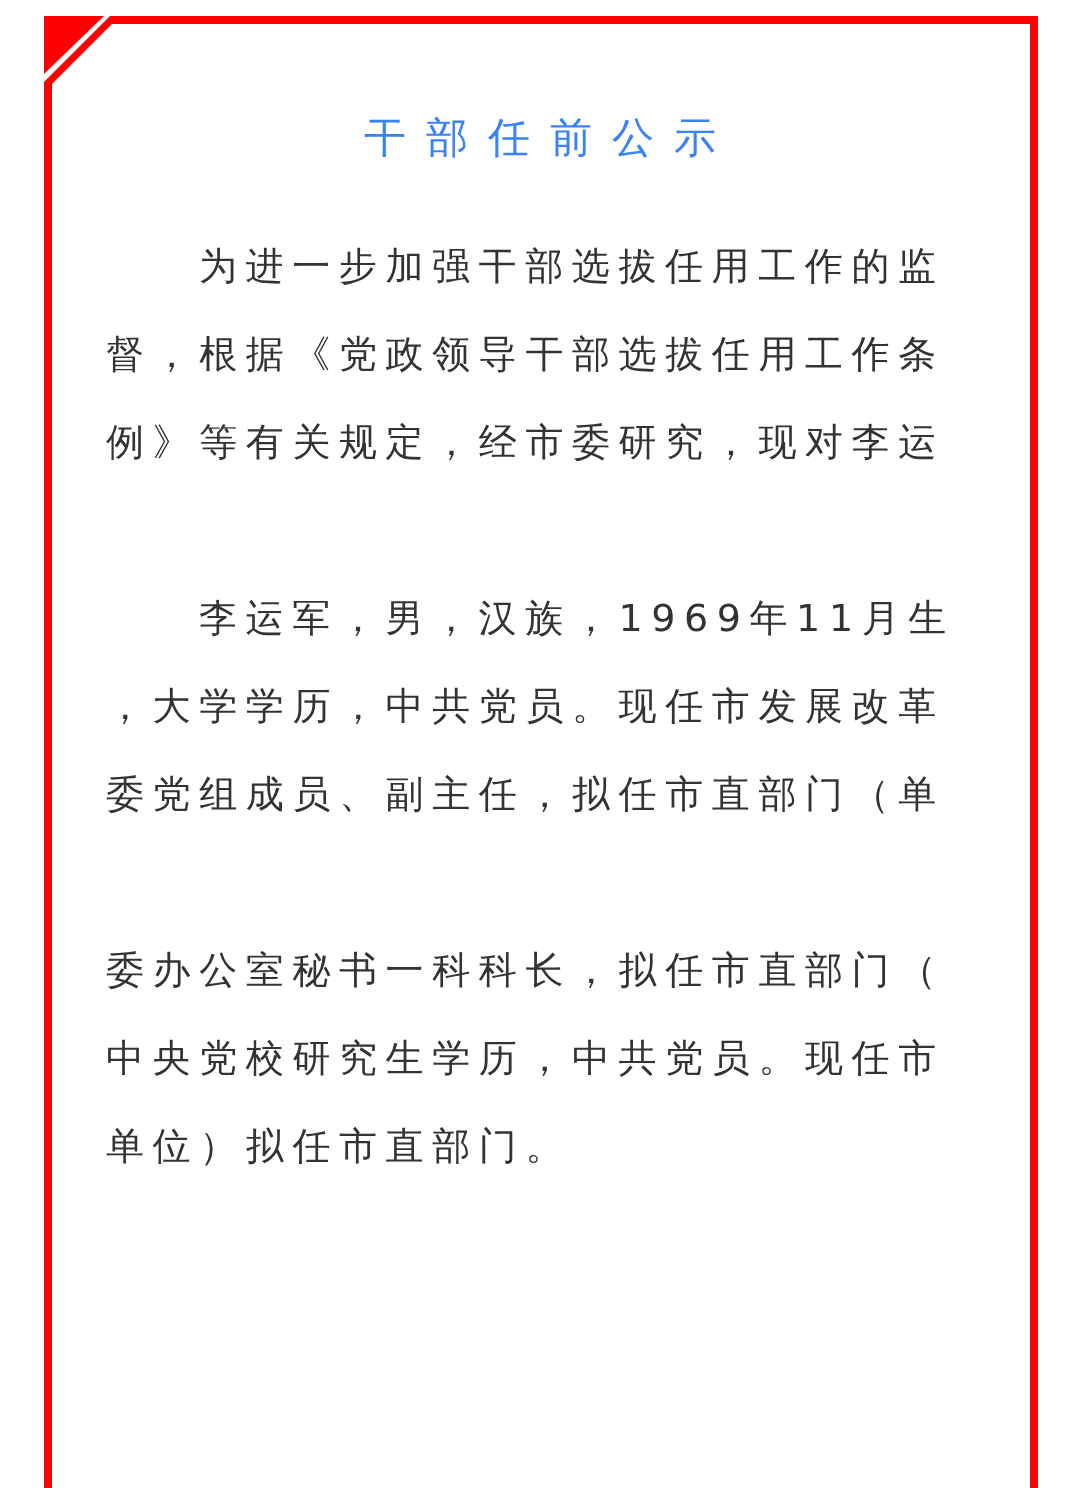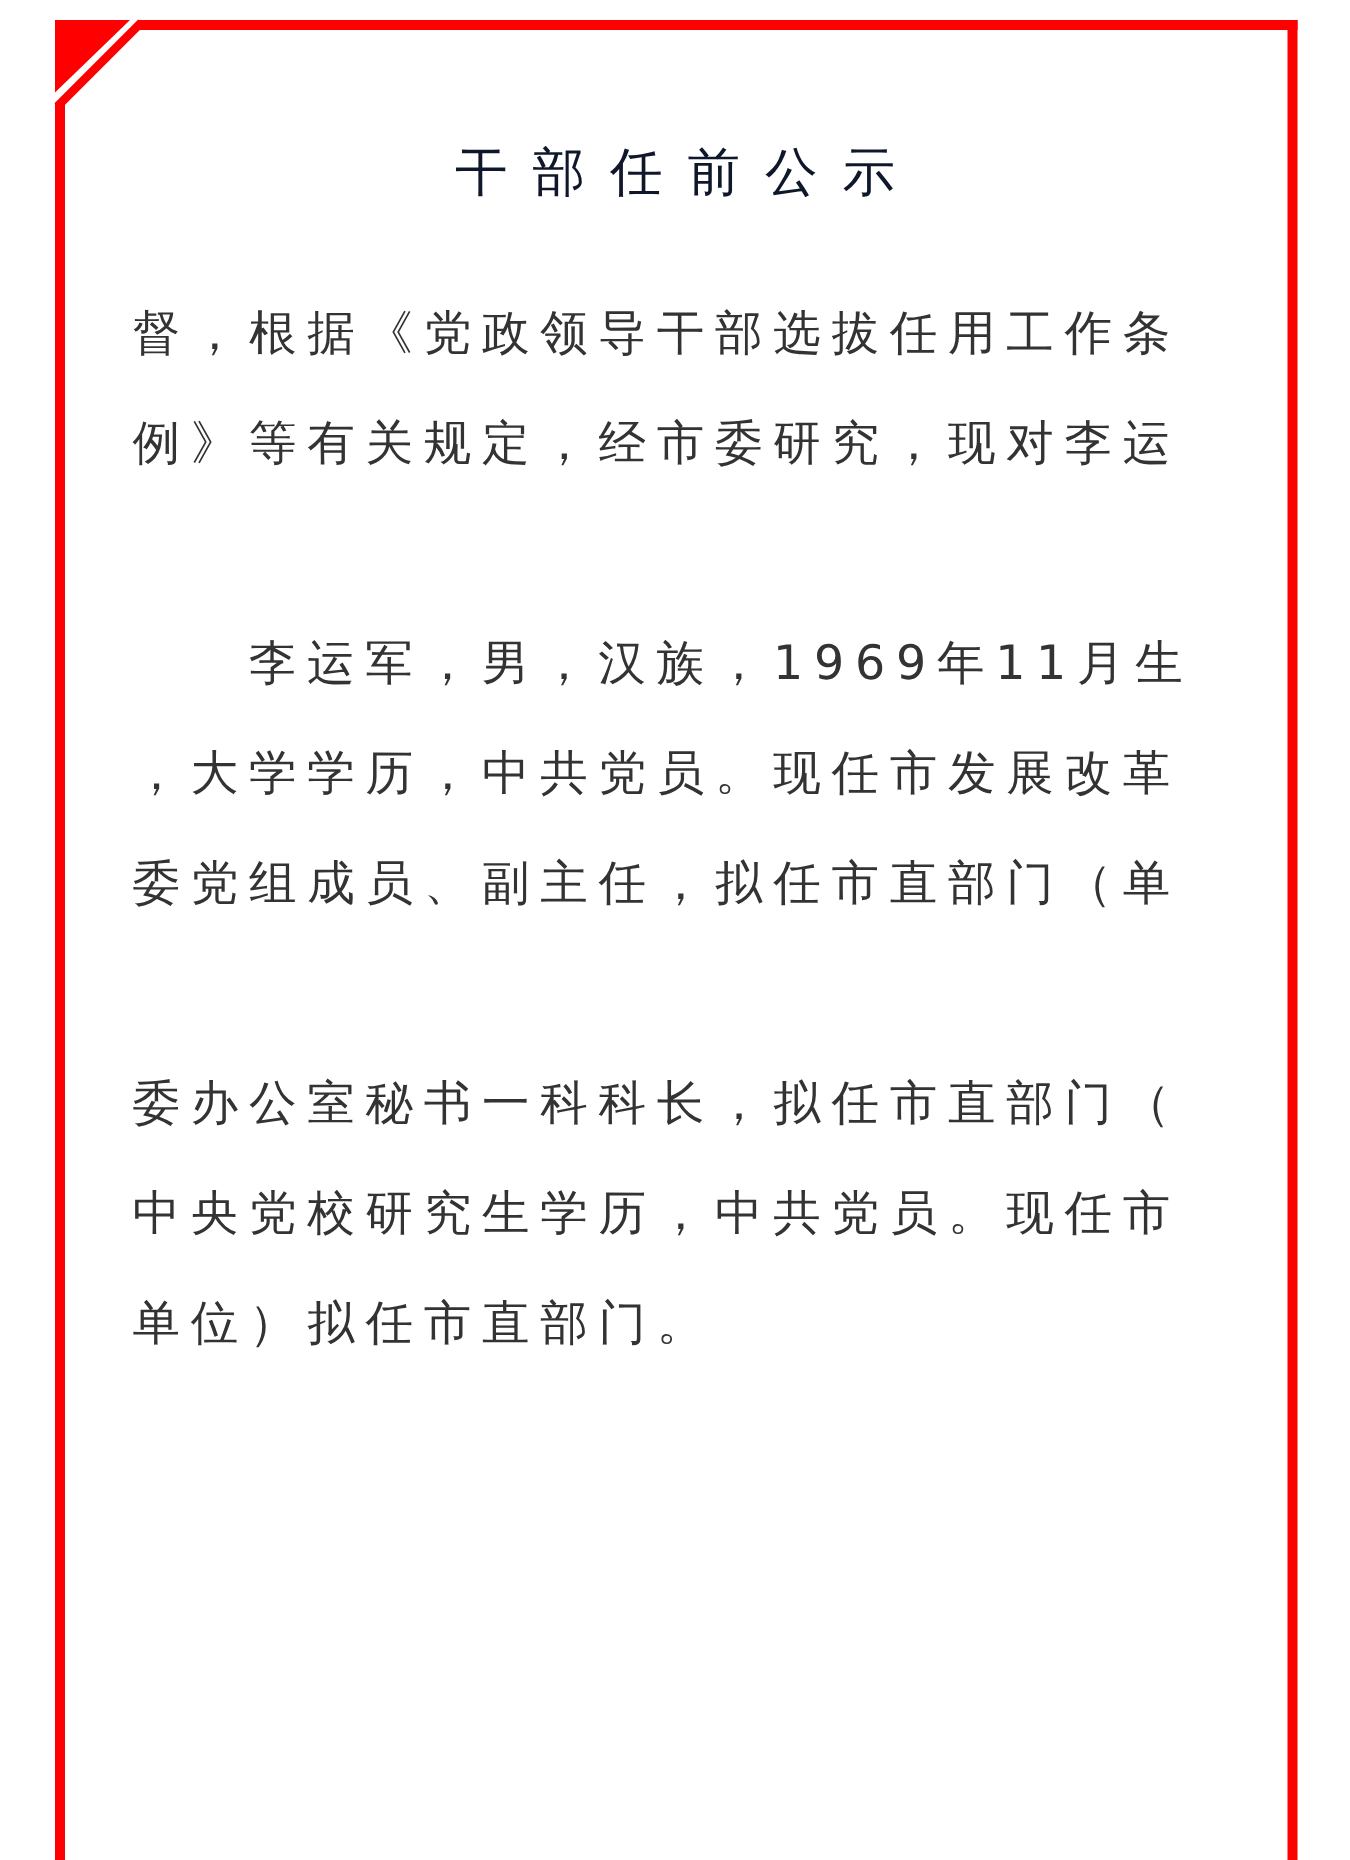--- a/index.html
+++ b/index.html
@@ -23,21 +23,21 @@
     }
     .title {
       position: absolute;
       left: 0;
       width: 1080px;
       top: 80px;
       text-align: center;
       font-size: 42px;
       letter-spacing: 20px;
       text-indent: 20px;
-      color: #0f172a;
+      color: #3b82f6;
       line-height: 60px;
       font-weight: normal;
     }
     .content {
       position: absolute;
       left: 106px;
       width: 870px;
       top: 222px;
       color: #333333;
       font-size: 38px;
@@ -75,20 +75,21 @@
 
   <rect x="1030" y="16" width="8" height="1472" fill="#ff0000"></rect>
 
   <rect x="44" y="83" width="8" height="1405" fill="#ff0000"></rect>
 </svg>
 
 <h1 class="title">干部任前公示</h1>
 
 <div class="content">
   <div class="para">
+    <span class="line">为进一步加强干部选拔任用工作的监</span>
     <span class="line" style="text-indent:0">督，根据《党政领导干部选拔任用工作条</span>
     <span class="line" style="text-indent:0">例》等有关规定，经市委研究，现对李运</span>
   </div>
   <div class="para">
     <span class="line">李运军，男，汉族，1969年11月生</span>
     <span class="line" style="text-indent:0">，大学学历，中共党员。现任市发展改革</span>
     <span class="line" style="text-indent:0">委党组成员、副主任，拟任市直部门（单</span>
   </div>
   <div class="para">
     <span class="line" style="text-indent:0">委办公室秘书一科科长，拟任市直部门（</span>

